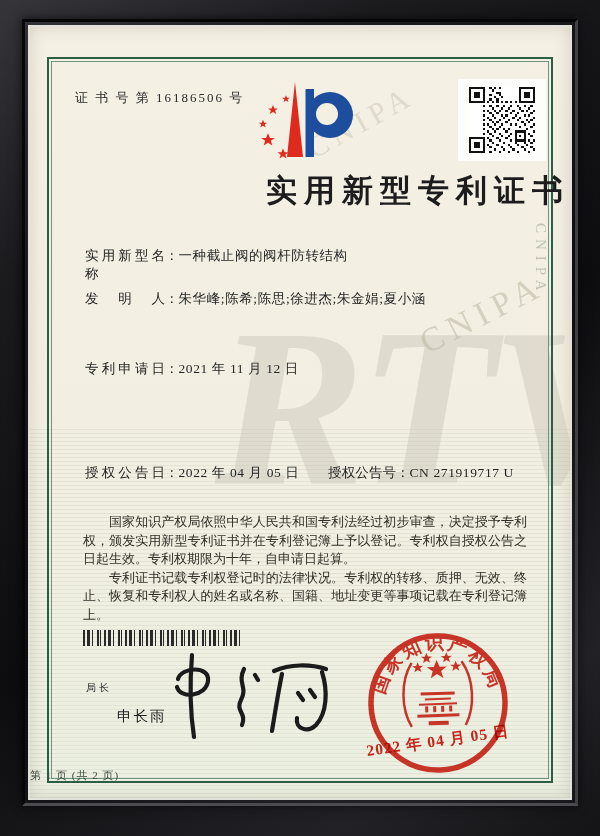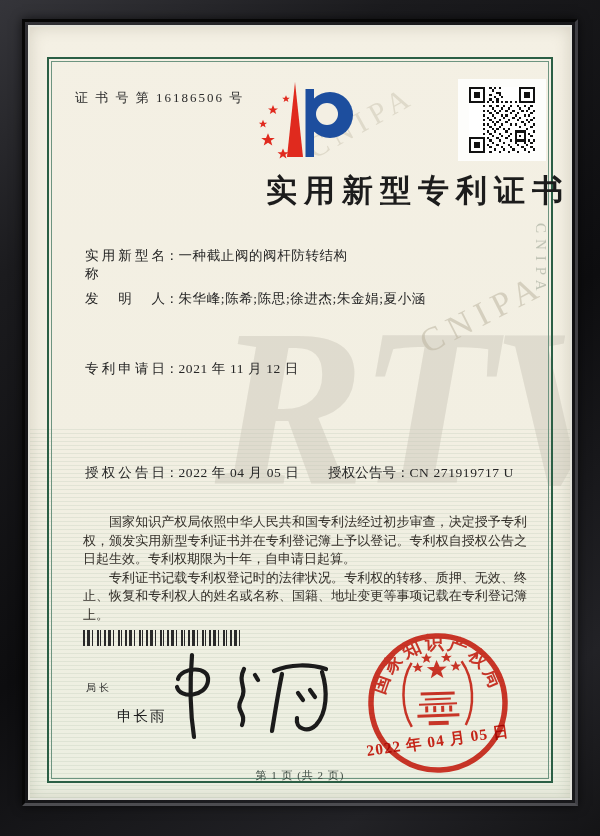--- a/index.html
+++ b/index.html
@@ -57,21 +57,21 @@
   .director-title{position:absolute;left:56px;top:654px;z-index:3;font-size:10px;
           letter-spacing:3px;color:#1f1f1f;font-family:"Liberation Sans","DejaVu Sans",sans-serif;}
   .director-name{position:absolute;left:63px;top:680px;z-index:3;font-size:14.5px;
           letter-spacing:2px;color:#1f1f1f;font-family:"Liberation Sans","DejaVu Sans",sans-serif;margin-left:24px;}
   .signature{position:absolute;left:128px;top:618px;z-index:3;}
   .seal{position:absolute;left:323px;top:591px;z-index:4;mix-blend-mode:multiply;
           transform:rotate(-2deg);opacity:.93;}
   .seal-date{position:absolute;left:336px;top:704px;z-index:5;font-size:15.5px;font-weight:700;
           color:#d6281c;letter-spacing:1px;transform:rotate(-8deg);white-space:nowrap;
           mix-blend-mode:multiply;}
-  .page-footer{position:absolute;left:0;right:0;top:741px;z-index:3;text-align:center;
+  .page-footer{position:absolute;left:0;right:0;top:741px;z-index:3;
           font-size:11px;letter-spacing:1px;color:#3d4b42;}
 </style>
 </head>
 <body>
 
 <div class="stage">
   <div class="frame"></div>
   <div class="frame-lip"></div>
 
   <div class="paper">

